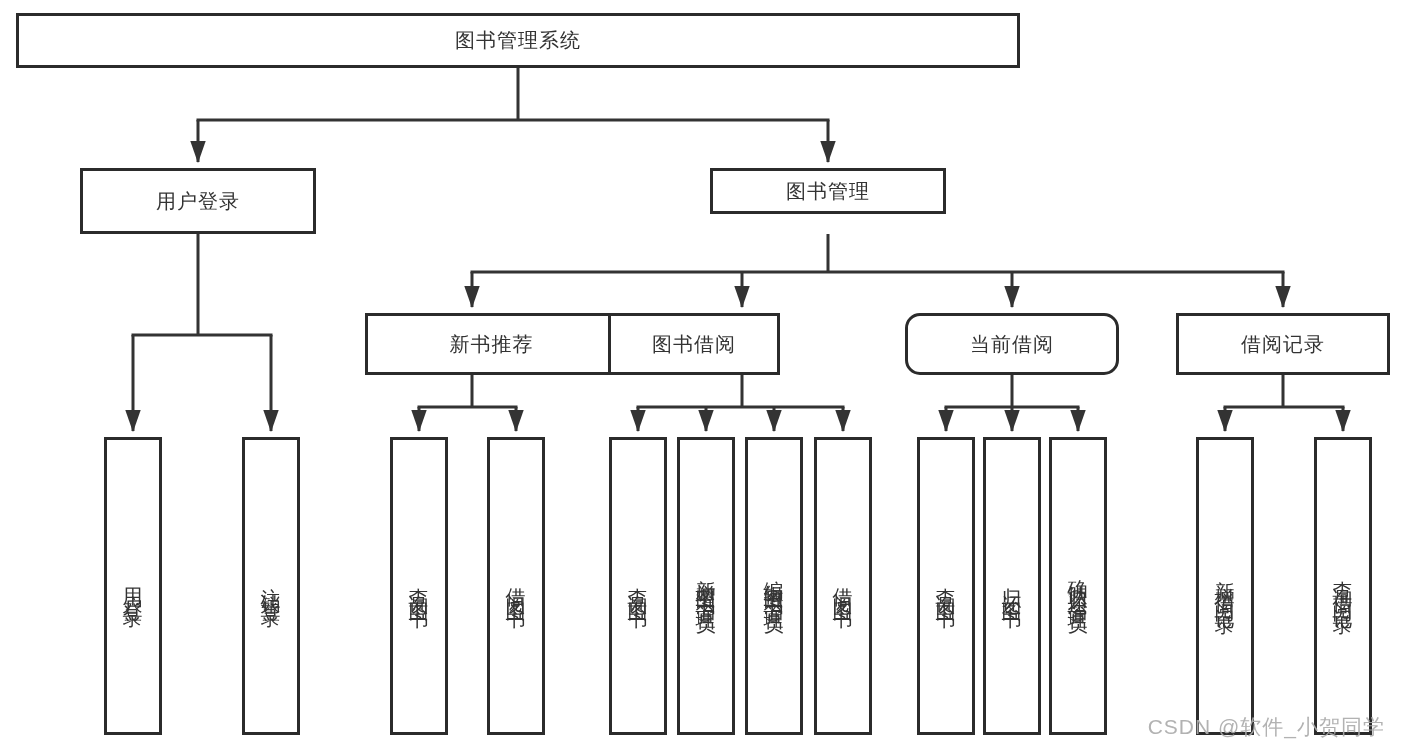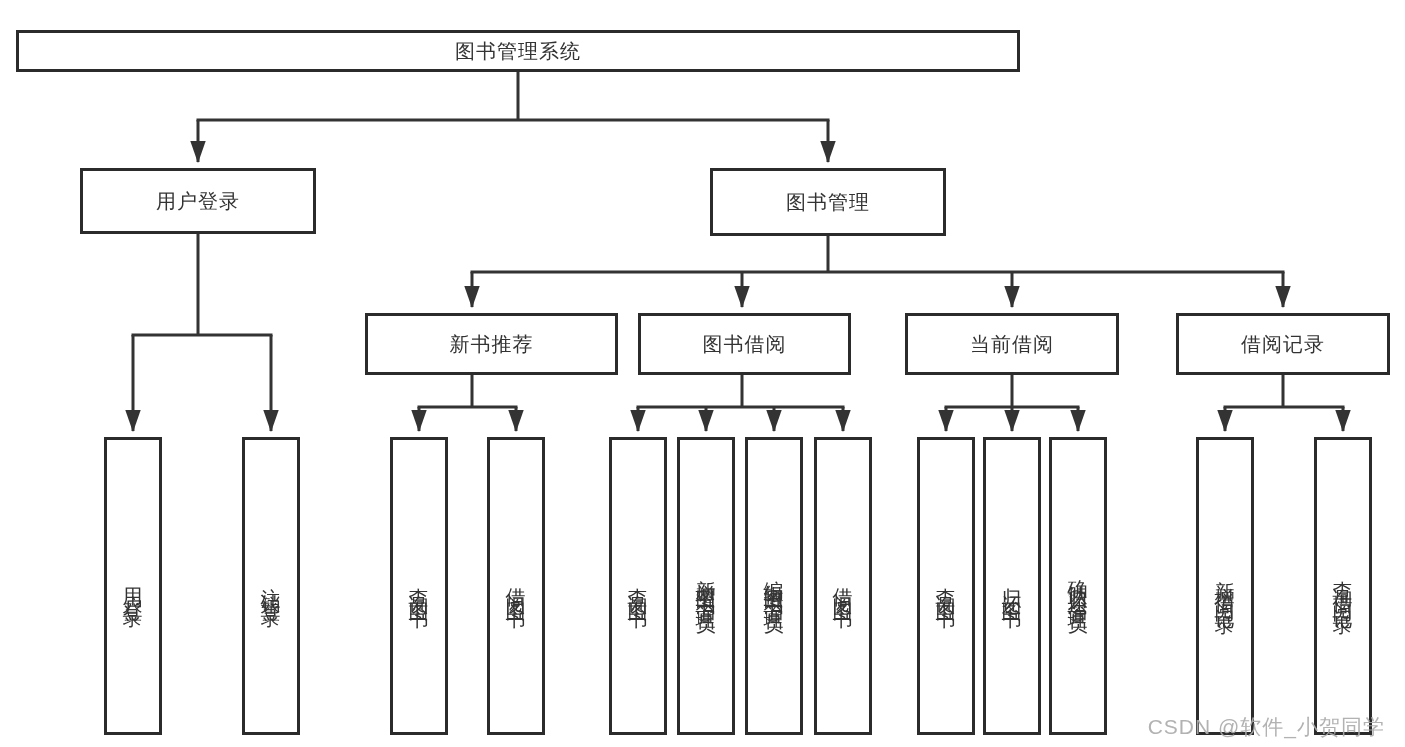--- a/index.html
+++ b/index.html
@@ -93,28 +93,28 @@
     <path d="M946,407 V431" marker-end="url(#ah)"></path>
     <path d="M1012,407 V431" marker-end="url(#ah)"></path>
     <path d="M1078,407 V431" marker-end="url(#ah)"></path>
 
     <path d="M1283,375 V407 M1223.5,407 H1344.5"></path>
     <path d="M1225,407 V431" marker-end="url(#ah)"></path>
     <path d="M1343,407 V431" marker-end="url(#ah)"></path>
   </g>
 </svg>
 
-<div class="box" style="left:16px; top:30px; width:1004px; height:42px;">图书管理系统</div>
+<div class="box" style="left:16px; top:13px; width:1004px; height:55px;">图书管理系统</div>
 
 <div class="box" style="left:80px; top:168px; width:236px; height:66px;">用户登录</div>
-<div class="box" style="left:710px; top:168px; width:236px; height:68px;">图书管理</div>
+<div class="box" style="left:710px; top:168px; width:236px; height:46px;">图书管理</div>
 
 <div class="box" style="left:365px; top:313px; width:253px; height:62px;">新书推荐</div>
-<div class="box" style="left:638px; top:313px; width:213px; height:62px;">图书借阅</div>
-<div class="box" style="left:905px; top:313px; width:214px; height:62px;">当前借阅</div>
+<div class="box" style="left:608px; top:313px; width:172px; height:62px;">图书借阅</div>
+<div class="box" style="left:905px; top:313px; width:214px; height:62px;border-radius:15px;">当前借阅</div>
 <div class="box" style="left:1176px; top:313px; width:214px; height:62px;">借阅记录</div>
 
 <div class="box leaf" style="left:104px; top:437px; width:58px; height:298px;">用户登录</div>
 <div class="box leaf" style="left:242px; top:437px; width:58px; height:298px;">注销登录</div>
 
 <div class="box leaf" style="left:390px; top:437px; width:58px; height:298px;">查询图书</div>
 <div class="box leaf" style="left:487px; top:437px; width:58px; height:298px;">借阅图书</div>
 
 <div class="box leaf" style="left:609px; top:437px; width:58px; height:298px;">查询图书</div>
 <div class="box leaf leaf-long" style="left:677px; top:437px; width:58px; height:298px;">新增图书（管理员）</div>

